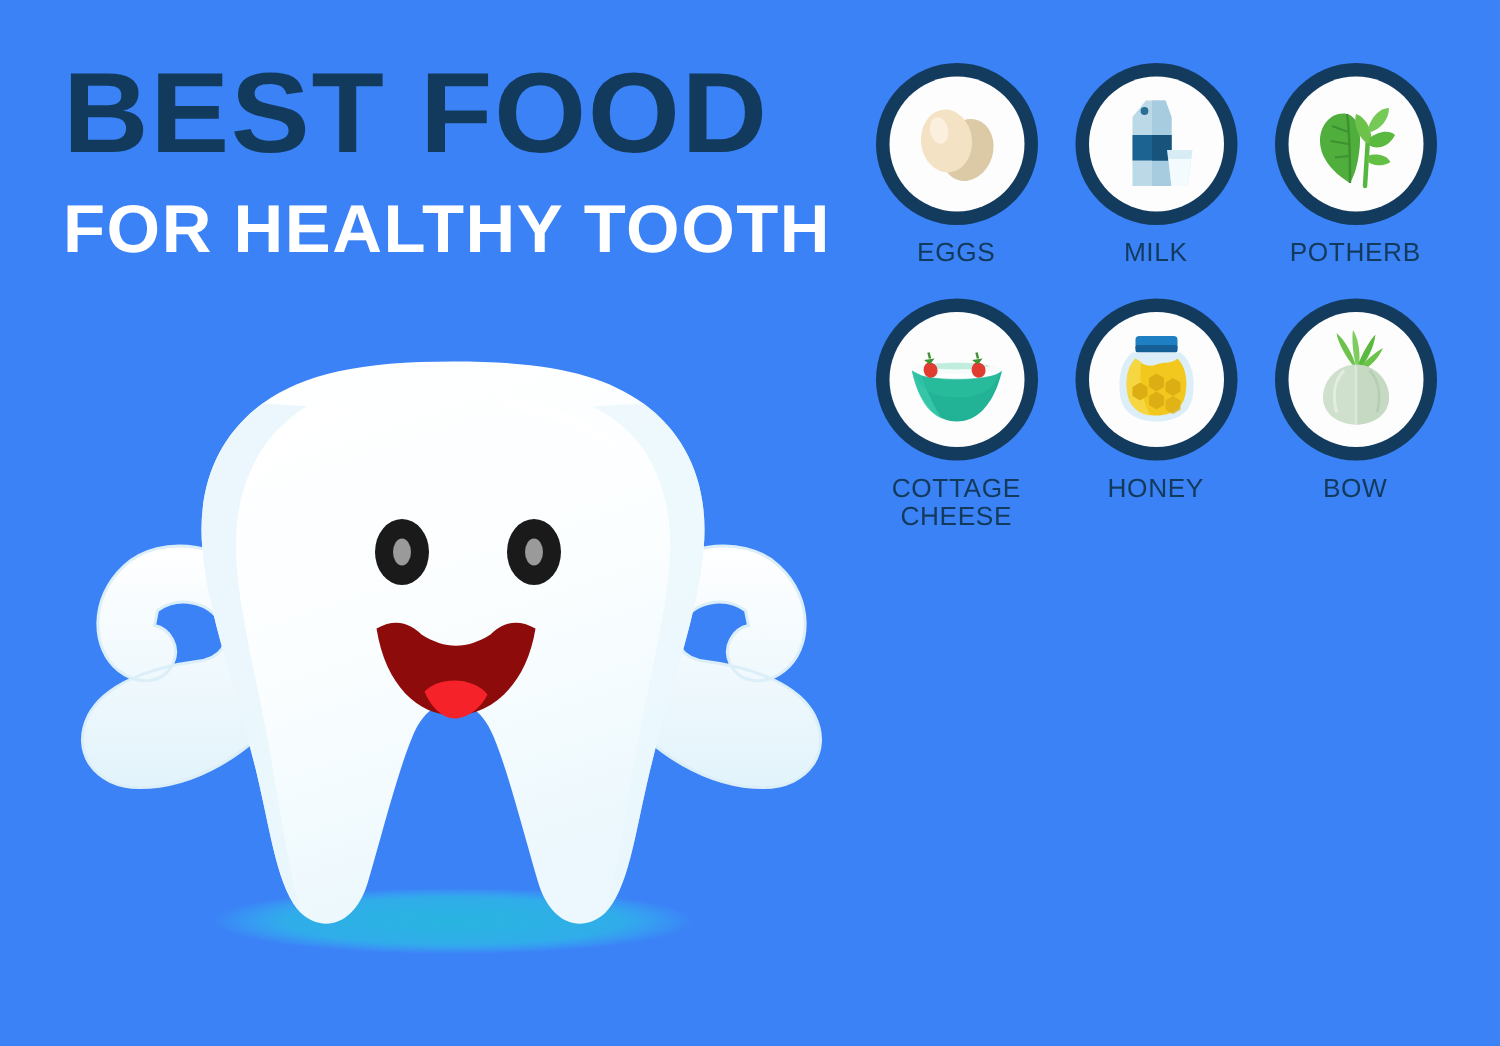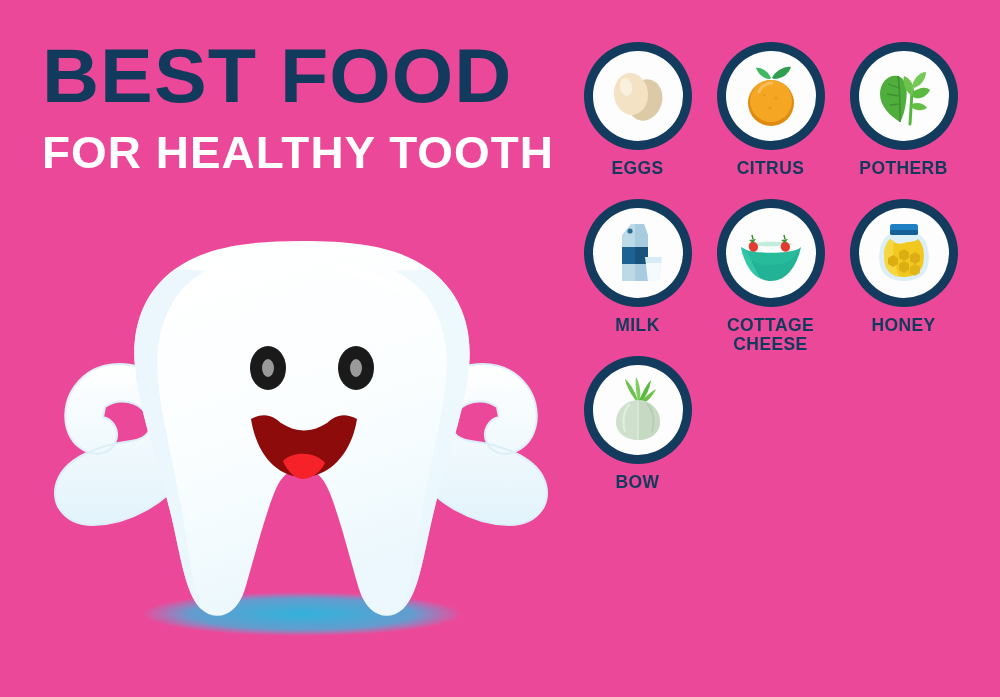--- a/index.html
+++ b/index.html
@@ -10,21 +10,21 @@
     width: 1000px;
     height: 697px;
     overflow: hidden;
     font-family: "Liberation Sans", sans-serif;
     background: #33cdf2;
   }
   #poster {
     position: relative;
     width: 1000px;
     height: 697px;
-    background: #ec4899;
+    background: #3b82f6;
     overflow: hidden;
   }
 
   
   .headline {
     position: absolute;
     left: 42px;
     top: 38px;
     width: 520px;
   }
@@ -96,21 +96,21 @@
     display: flex;
     align-items: center;
     justify-content: center;
     overflow: hidden;
   }
   .disc-inner svg { display: block; }
   .cell-label {
     margin-top: 9px;
     font-size: 17.5px;
     line-height: 19px;
-    font-weight: bold;
+    font-weight: normal;
     color: #123a5c;
     text-align: center;
     letter-spacing: 0.4px;
     text-transform: uppercase;
     white-space: pre-line;
   }
 </style>
 </head>
 <body>
 
@@ -228,72 +228,55 @@
             <ellipse cx="41" cy="38" rx="17" ry="21" transform="rotate(18 41 38)" fill="#dcc9a6"></ellipse>
             <ellipse cx="27" cy="32" rx="17" ry="21" transform="rotate(-6 27 32)" fill="#f4e2c4"></ellipse>
             <ellipse cx="22" cy="25" rx="6" ry="9" transform="rotate(-12 22 25)" fill="#fbf0dd"></ellipse>
           </svg>
         </div>
       </div>
       <div class="cell-label">EGGS</div>
     </div>
 
 
-    <div class="cell">
-      <div class="disc">
-        <div class="disc-inner">
-          <svg width="68" height="68" viewBox="0 0 68 68">
-            <path d="M35 16 C 39 8, 48 4, 54 5 C 52 12, 45 17, 37 17 Z" fill="#2f9e4f"></path>
-            <path d="M34 16 C 31 9, 24 5, 19 6 C 21 12, 27 17, 33 17 Z" fill="#41b862"></path>
-            <circle cx="34" cy="41" r="23" fill="#e08b10"></circle>
-            <circle cx="34" cy="39" r="21" fill="#f5a623"></circle>
-            <circle cx="27" cy="33" r="1.6" fill="#e79a1b"></circle>
-            <circle cx="39" cy="36" r="1.6" fill="#e79a1b"></circle>
-            <circle cx="33" cy="46" r="1.6" fill="#e79a1b"></circle>
-            <path d="M22 30 C 24 24, 30 21, 35 21" stroke="#f9bc5a" stroke-width="3" fill="none" stroke-linecap="round"></path>
-          </svg>
-        </div>
-      </div>
-      <div class="cell-label">CITRUS</div>
+
+    <div class="cell">
+      <div class="disc">
+        <div class="disc-inner">
+          <svg width="68" height="68" viewBox="0 0 68 68">
+            <path d="M18 16 L 27 5 L 40 5 L 44 16 L 44 62 L 18 62 Z" fill="#bcd9e8"></path>
+            <path d="M31 5 L 40 5 L 44 16 L 44 62 L 31 62 Z" fill="#a7ccdf"></path>
+            <rect x="18" y="28" width="26" height="17" fill="#1c6391"></rect>
+            <rect x="31" y="28" width="13" height="17" fill="#17537a"></rect>
+            <circle cx="26" cy="12" r="2.6" fill="#2a6e96"></circle>
+            <path d="M41 38 L 58 38 L 55 62 L 44 62 Z" fill="#d8ecf6"></path>
+            <path d="M42 44 L 57 44 L 55 62 L 44 62 Z" fill="#f4fbff"></path>
+          </svg>
+        </div>
+      </div>
+      <div class="cell-label">MILK</div>
     </div>
 
     <div class="cell">
       <div class="disc">
         <div class="disc-inner">
           <svg width="68" height="68" viewBox="0 0 68 68">
             <path d="M30 60 C 20 54, 10 44, 10 32 C 10 20, 19 12, 28 14
                      C 36 16, 38 28, 36 40 C 35 48, 33 55, 30 60 Z" fill="#4fae3c"></path>
             <path d="M28 14 C 30 26, 30 44, 30 60" stroke="#3d9130" stroke-width="1.6" fill="none"></path>
             <path d="M29 26 L 18 22 M29 34 L 17 32 M29 42 L 20 43" stroke="#3d9130" stroke-width="1.3" fill="none"></path>
             <path d="M40 62 L 42 30" stroke="#56b73f" stroke-width="3" fill="none" stroke-linecap="round"></path>
             <path d="M42 34 C 36 30, 32 22, 34 14 C 40 16, 45 24, 44 32 Z" fill="#6cc24a"></path>
             <path d="M43 30 C 48 26, 56 24, 60 28 C 56 36, 48 38, 43 35 Z" fill="#5ab93f"></path>
             <path d="M42 24 C 44 16, 50 10, 56 10 C 56 18, 50 24, 44 26 Z" fill="#74c957"></path>
             <path d="M42 42 C 47 40, 54 41, 57 46 C 51 50, 44 48, 41 45 Z" fill="#64bf45"></path>
           </svg>
         </div>
       </div>
       <div class="cell-label">POTHERB</div>
-    </div>
-
-    <div class="cell">
-      <div class="disc">
-        <div class="disc-inner">
-          <svg width="68" height="68" viewBox="0 0 68 68">
-            <path d="M18 16 L 27 5 L 40 5 L 44 16 L 44 62 L 18 62 Z" fill="#bcd9e8"></path>
-            <path d="M31 5 L 40 5 L 44 16 L 44 62 L 31 62 Z" fill="#a7ccdf"></path>
-            <rect x="18" y="28" width="26" height="17" fill="#1c6391"></rect>
-            <rect x="31" y="28" width="13" height="17" fill="#17537a"></rect>
-            <circle cx="26" cy="12" r="2.6" fill="#2a6e96"></circle>
-            <path d="M41 38 L 58 38 L 55 62 L 44 62 Z" fill="#d8ecf6"></path>
-            <path d="M42 44 L 57 44 L 55 62 L 44 62 Z" fill="#f4fbff"></path>
-          </svg>
-        </div>
-      </div>
-      <div class="cell-label">MILK</div>
     </div>
 
 
 
 
 
     <div class="cell">
       <div class="disc">
         <div class="disc-inner">
           <svg width="72" height="72" viewBox="0 0 72 72">

